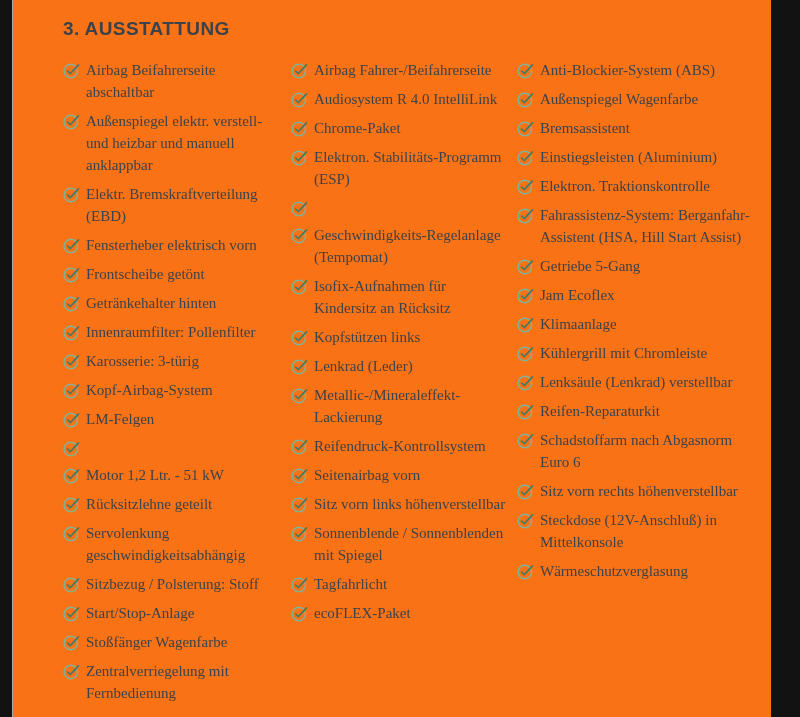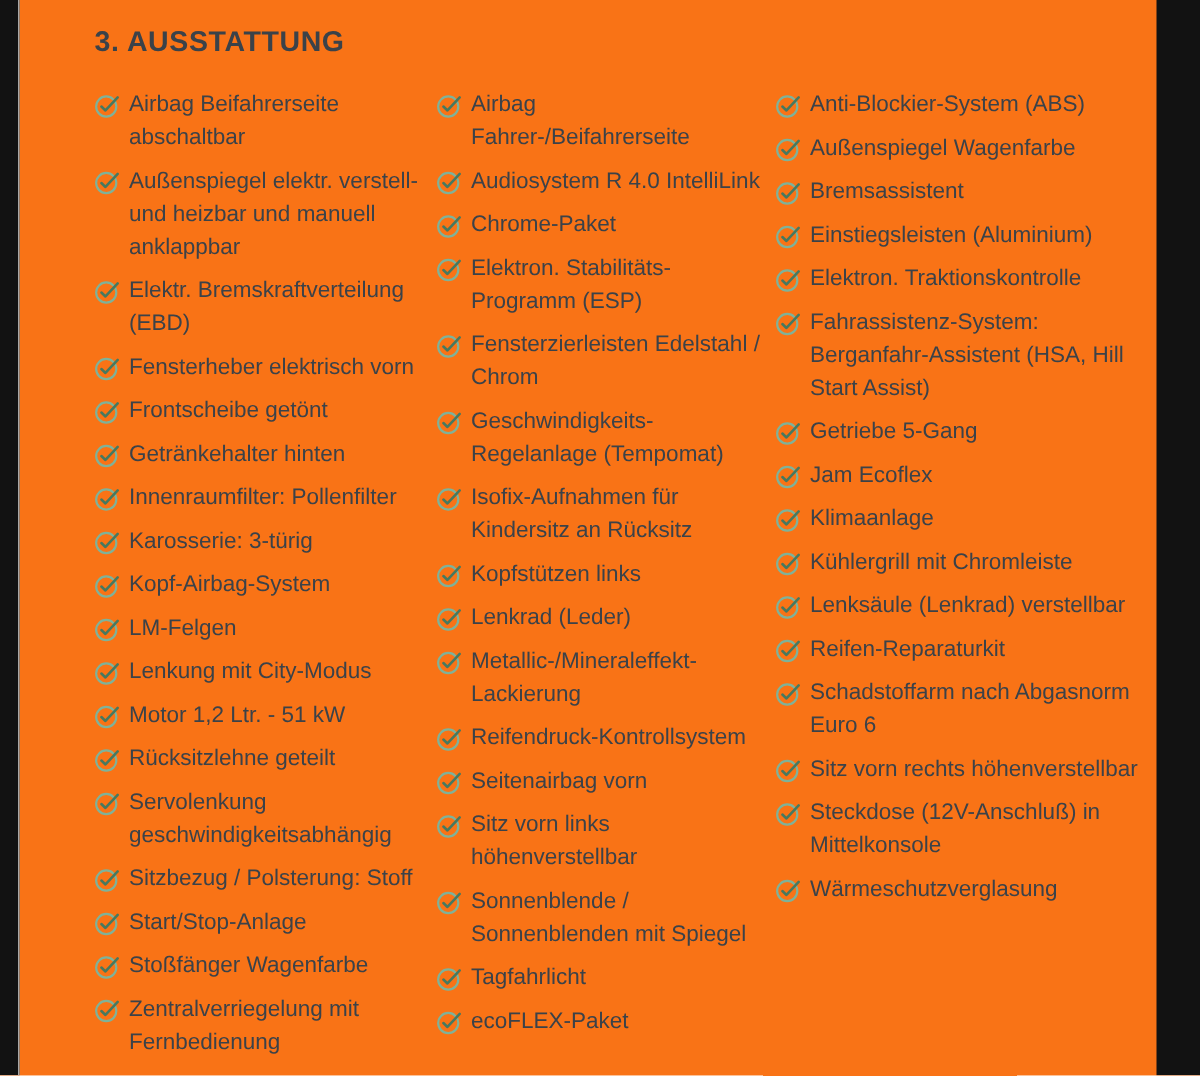--- a/index.html
+++ b/index.html
@@ -42,21 +42,21 @@
     font-size: 19px;
     font-weight: bold;
     letter-spacing: 0.4px;
     color: var(--text-color, #3e454c);
   }
   .columns {
     display: grid;
     grid-template-columns: 228px 226px 1fr;
     align-items: start;
   }
-  .col { min-width: 0; }
+  .col { min-width: 0; font-family: Liberation Serif, serif; }
   .item {
     display: flex;
     align-items: flex-start;
     margin-bottom: 7px;
     padding-right: 10px;
     font-size: 15px;
     line-height: 22px;
     color: var(--text-color, #3e454c);
   }
   .item .check-icon {
@@ -144,21 +144,20 @@
               <circle cx="9.2" cy="10.6" r="7.9" fill="none" stroke="#7fb299" stroke-width="1.7"></circle>
               <path d="M5.4 10.6 L8.6 13.7 L18.2 3.4" fill="none" stroke="#47795f" stroke-width="2" stroke-linecap="round" stroke-linejoin="round"></path>
             </svg>
             <span>LM-Felgen</span>
           </div>
           <div class="item">
             <svg class="check-icon" viewBox="0 0 20 20">
               <circle cx="9.2" cy="10.6" r="7.9" fill="none" stroke="#7fb299" stroke-width="1.7"></circle>
               <path d="M5.4 10.6 L8.6 13.7 L18.2 3.4" fill="none" stroke="#47795f" stroke-width="2" stroke-linecap="round" stroke-linejoin="round"></path>
             </svg>
-            <span>Lenkung mit City-Modus</span>
           </div>
           <div class="item">
             <svg class="check-icon" viewBox="0 0 20 20">
               <circle cx="9.2" cy="10.6" r="7.9" fill="none" stroke="#7fb299" stroke-width="1.7"></circle>
               <path d="M5.4 10.6 L8.6 13.7 L18.2 3.4" fill="none" stroke="#47795f" stroke-width="2" stroke-linecap="round" stroke-linejoin="round"></path>
             </svg>
             <span>Motor 1,2 Ltr. - 51 kW</span>
           </div>
           <div class="item">
             <svg class="check-icon" viewBox="0 0 20 20">
@@ -230,21 +229,20 @@
               <circle cx="9.2" cy="10.6" r="7.9" fill="none" stroke="#7fb299" stroke-width="1.7"></circle>
               <path d="M5.4 10.6 L8.6 13.7 L18.2 3.4" fill="none" stroke="#47795f" stroke-width="2" stroke-linecap="round" stroke-linejoin="round"></path>
             </svg>
             <span>Elektron. Stabilitäts-Programm (ESP)</span>
           </div>
           <div class="item">
             <svg class="check-icon" viewBox="0 0 20 20">
               <circle cx="9.2" cy="10.6" r="7.9" fill="none" stroke="#7fb299" stroke-width="1.7"></circle>
               <path d="M5.4 10.6 L8.6 13.7 L18.2 3.4" fill="none" stroke="#47795f" stroke-width="2" stroke-linecap="round" stroke-linejoin="round"></path>
             </svg>
-            <span>Fensterzierleisten Edelstahl / Chrom</span>
           </div>
           <div class="item">
             <svg class="check-icon" viewBox="0 0 20 20">
               <circle cx="9.2" cy="10.6" r="7.9" fill="none" stroke="#7fb299" stroke-width="1.7"></circle>
               <path d="M5.4 10.6 L8.6 13.7 L18.2 3.4" fill="none" stroke="#47795f" stroke-width="2" stroke-linecap="round" stroke-linejoin="round"></path>
             </svg>
             <span>Geschwindigkeits-Regelanlage (Tempomat)</span>
           </div>
           <div class="item">
             <svg class="check-icon" viewBox="0 0 20 20">

